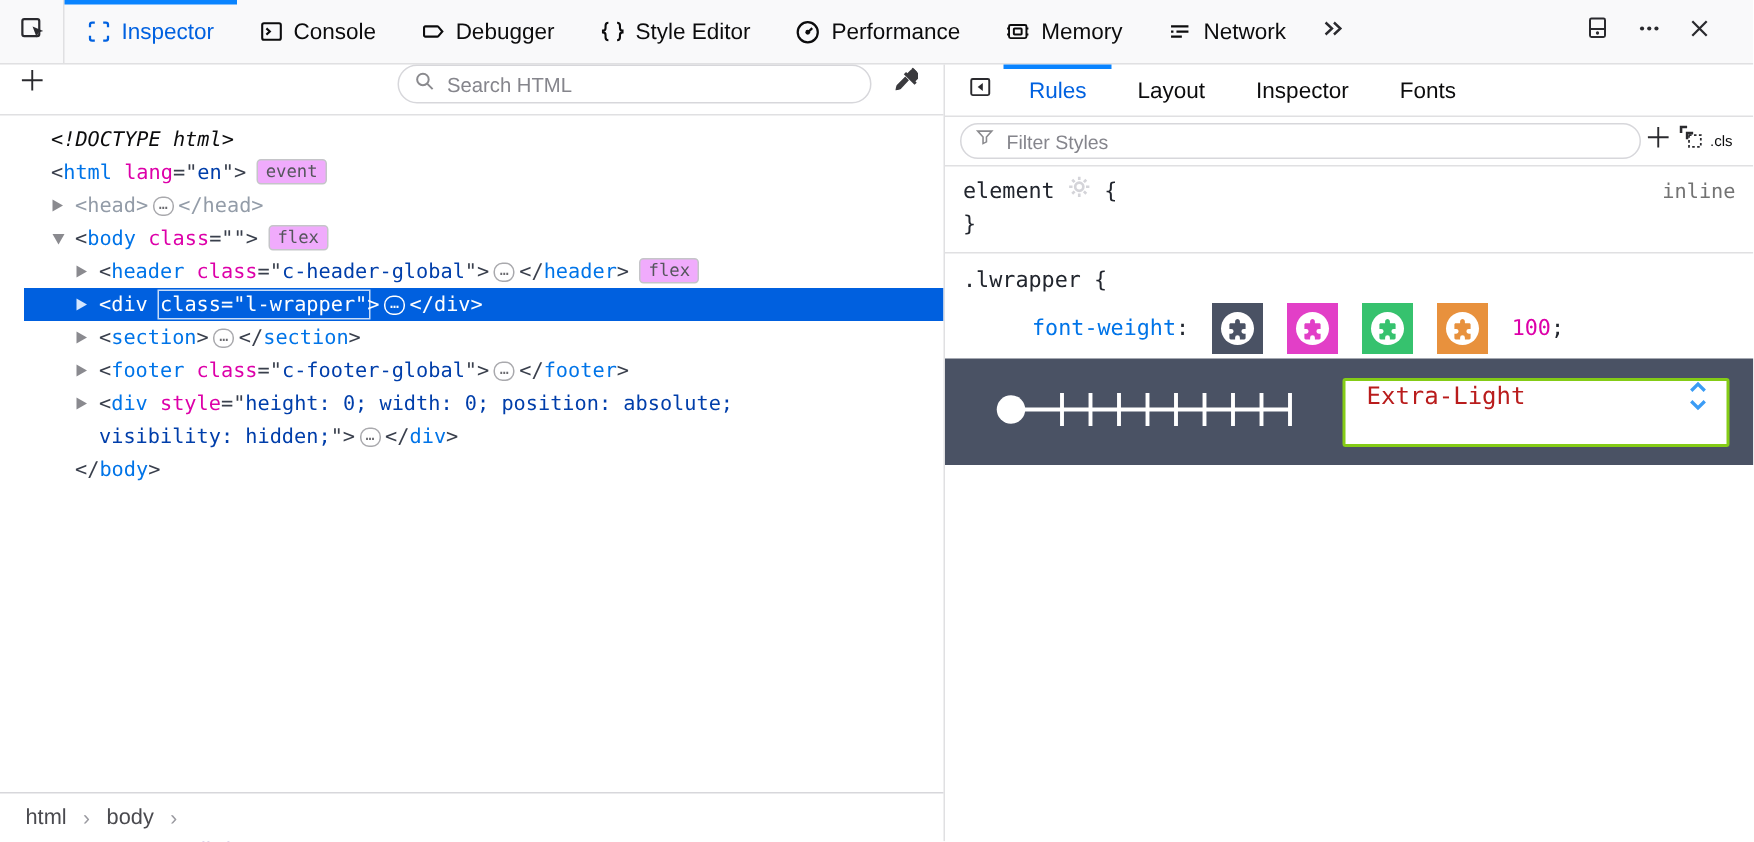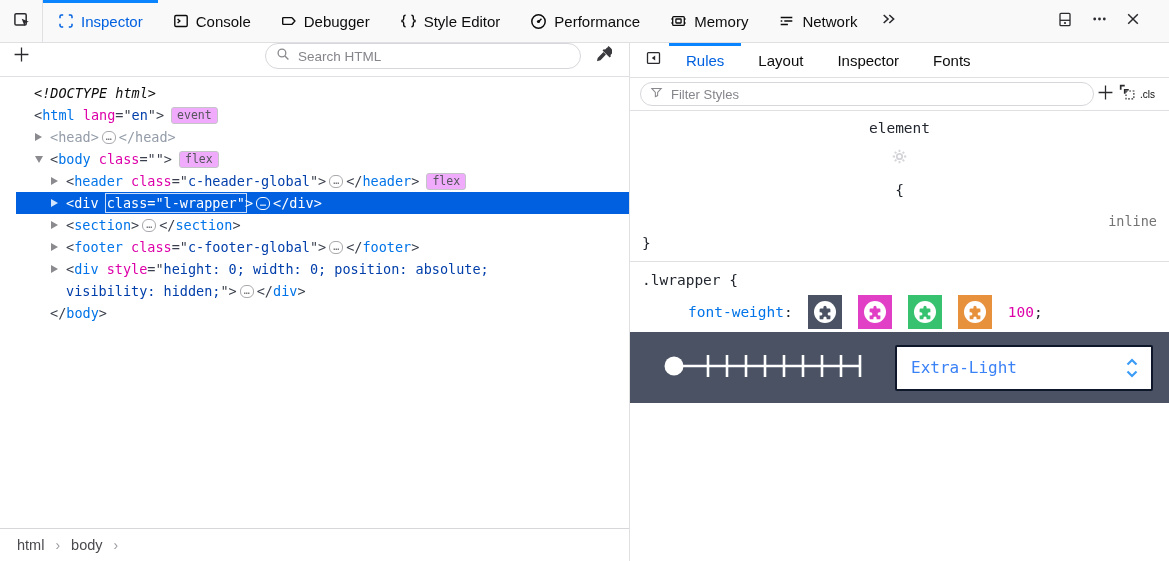--- a/index.html
+++ b/index.html
@@ -82,35 +82,35 @@
   .filter-pill { flex:1; height:24px; border:1px solid #d7d7db; border-radius:12px; background:#fff;
                  display:flex; align-items:center; padding:0 9px; gap:6px; }
   .filter-pill input { border:none; outline:none; flex:1; font-size:13px; font-family:inherit;
                        color:#0c0c0d; background:transparent; min-width:0; }
   .filter-pill input::placeholder { color:#85858c; }
   .fb-btn { display:flex; align-items:center; justify-content:center; color:#2a2a2e; width:22px; height:24px; }
   .cls-btn { font-size:10px; color:#0c0c0d; padding:0 2px; }
 
   .rules { flex:1; font-family:"DejaVu Sans Mono","Liberation Mono",monospace; font-size:14.5px; color:#22262e; }
   .rule-el { padding:6px 12px 0; line-height:22px; }
-  .rule-head { display:flex; align-items:center; gap:9px;flex-direction:column; }
+  .rule-head { display:flex; align-items:center; gap:9px; }
   .src { margin-left:auto; color:#737373; font-size:13.5px; }
   .rule-close { padding:0 12px 4px; line-height:22px; }
   .rules-div { border-top:1px solid #e0e0e2; margin-top:3px; }
   .rule2-head { padding:7px 12px 0; line-height:22px; }
   .prop-row { display:flex; align-items:center; padding-left:58px; height:41px; }
   .prop-name { color:#0074e8; }
   .swatches { display:flex; gap:16px; margin-left:15px; margin-right:16px; }
   .swatch { width:34px; height:34px; display:flex; align-items:center; justify-content:center; }
   .prop-val { color:#dd00a9; }
 
   .font-widget { height:71px; background:#4a5264; display:flex; align-items:center; padding:0 16px 0 28px; }
-  .fw-select { margin-left:auto; width:258px; height:46px; background:#fff; border:2px solid #0f172a;
-               border-radius:2px; display:flex; align-items:center; padding:0 12px 0 14px;
-               font-family:"DejaVu Sans Mono","Liberation Mono",monospace; font-size:16px; color:#3b82f6; }
+  .fw-select { margin-left:auto; width:258px; height:46px; background:#fff; border:2px solid #84cc16;
+               border-radius:2px; display:flex; padding:0 12px 0 14px;
+               font-family:"DejaVu Sans Mono","Liberation Mono",monospace; font-size:16px; color:#b91c1c; }
   .fw-chevrons { margin-left:auto; display:flex; flex-direction:column; gap:2px; color:#3b9cf5; }
 </style>
 </head>
 <body>
 
 <div class="app">
 
   <div class="toolbar">
     <div class="picker-btn">
       <span>

